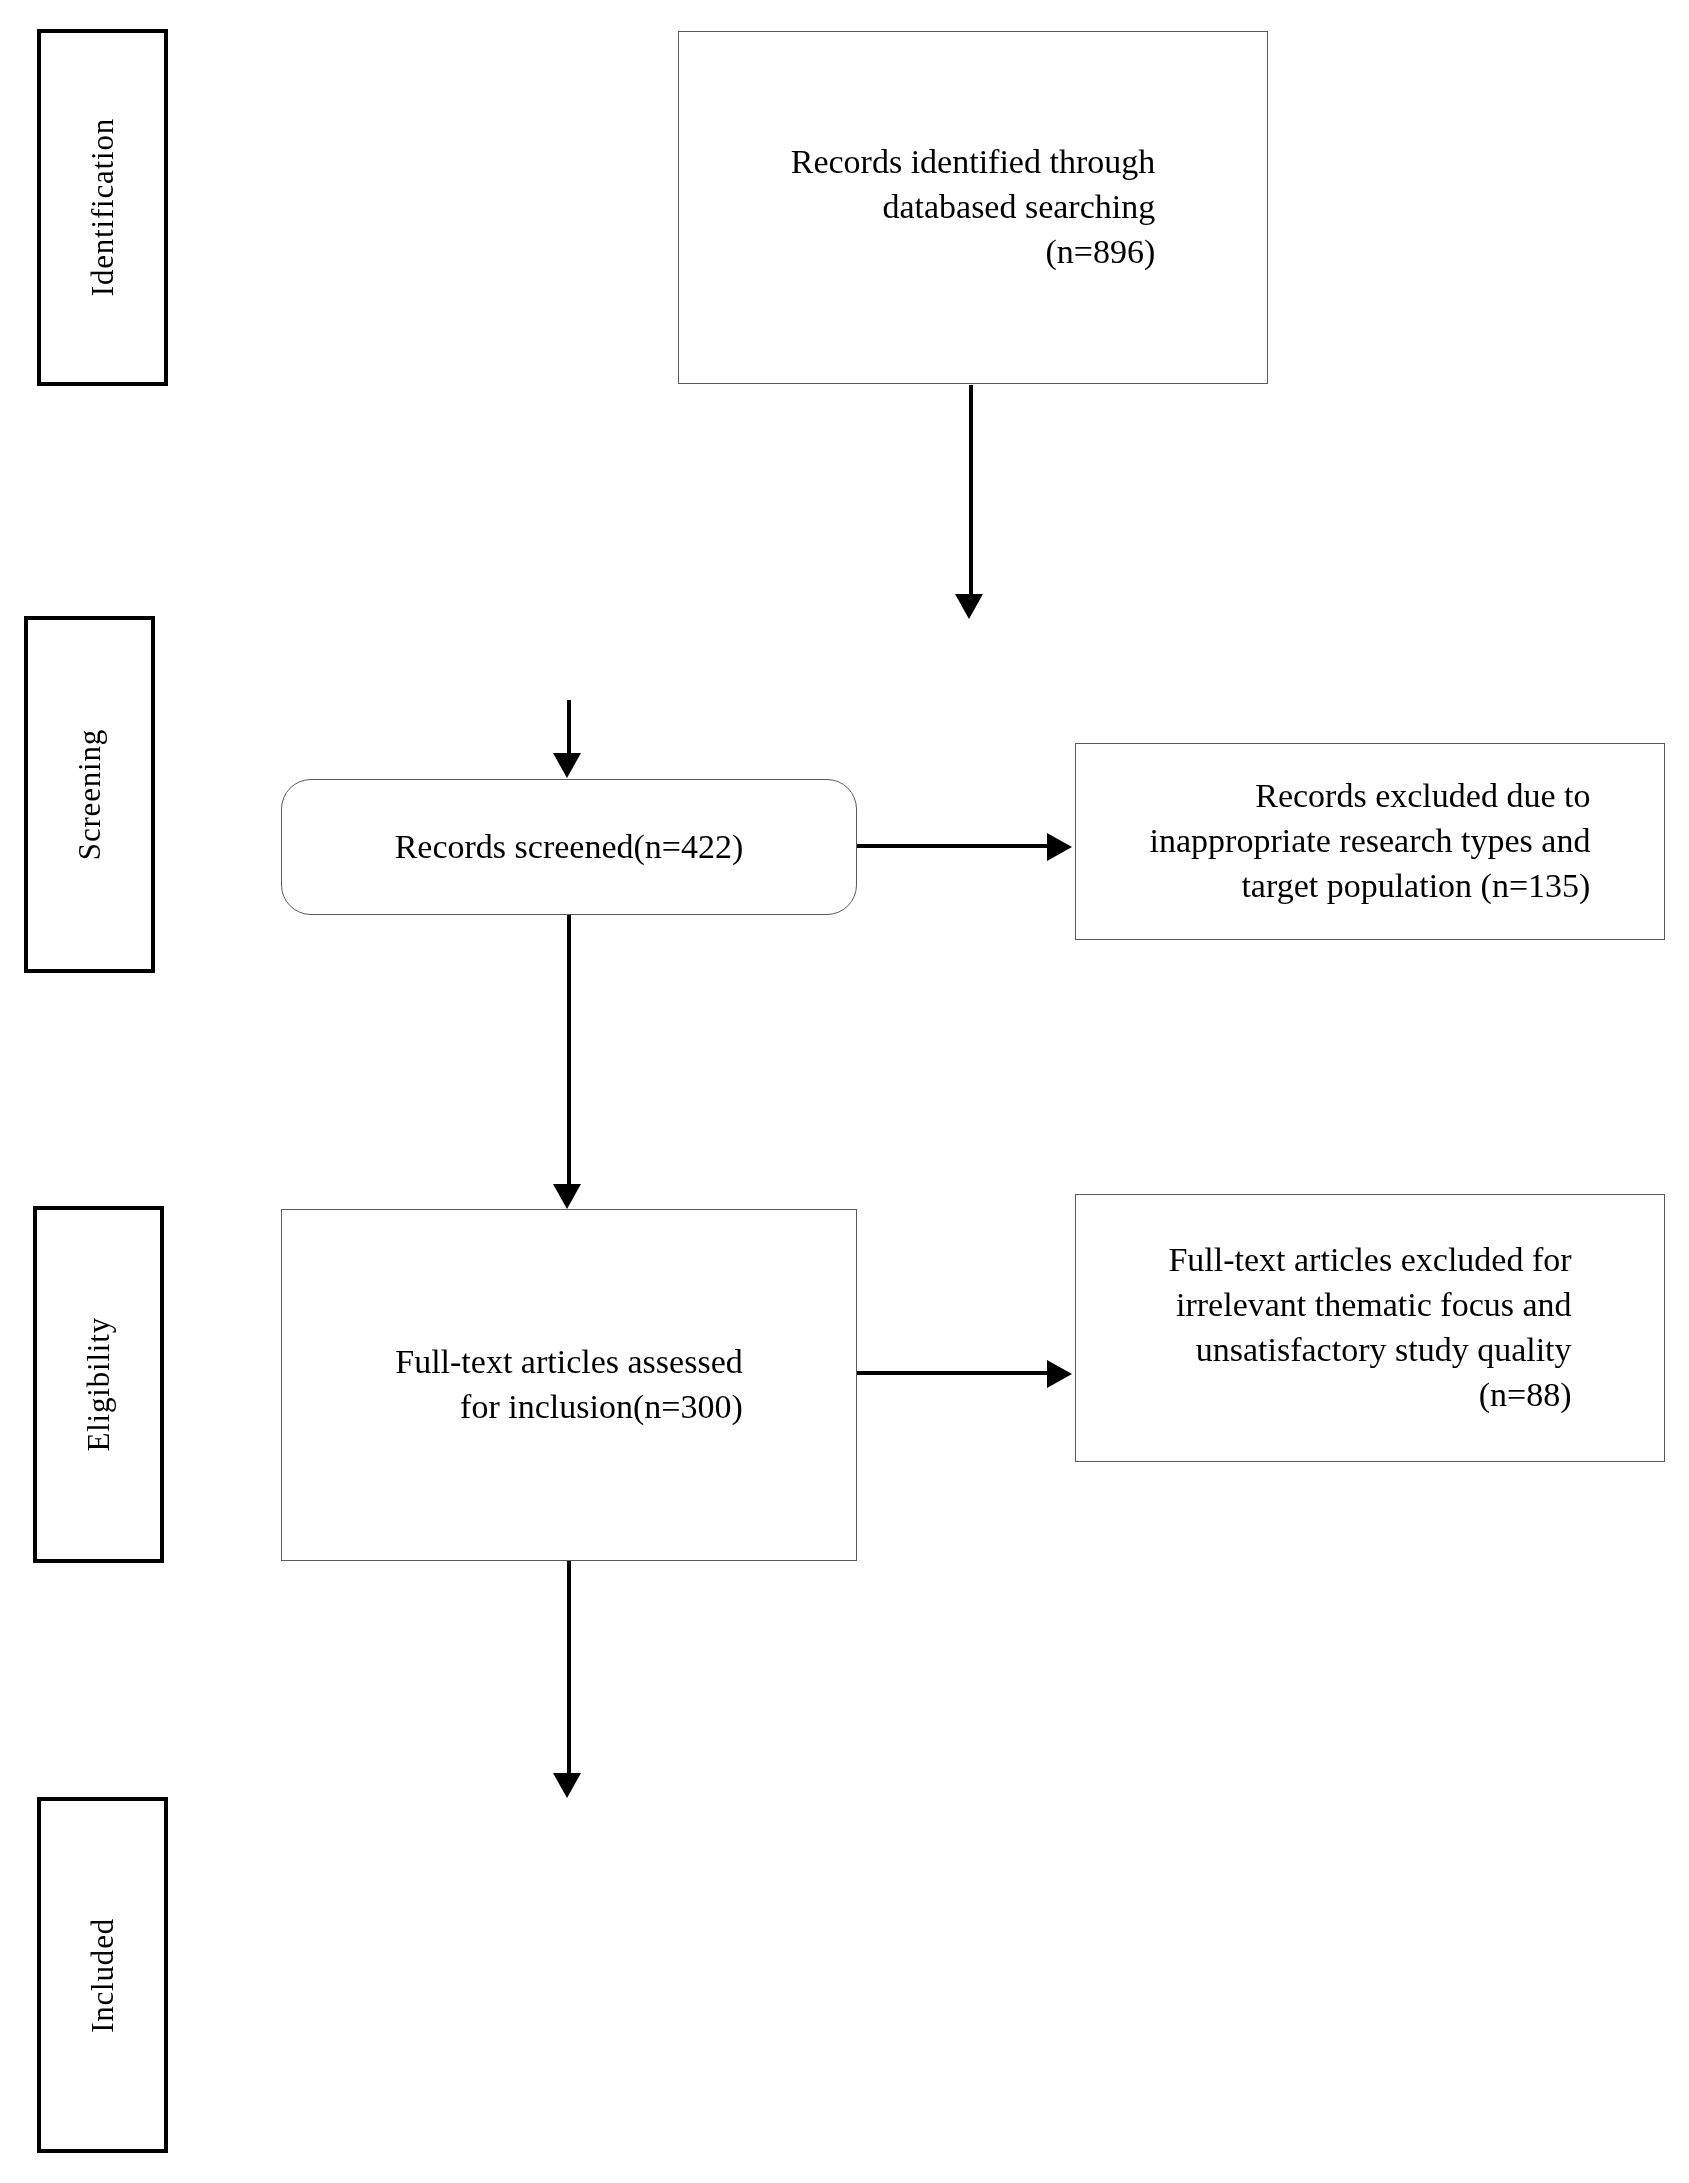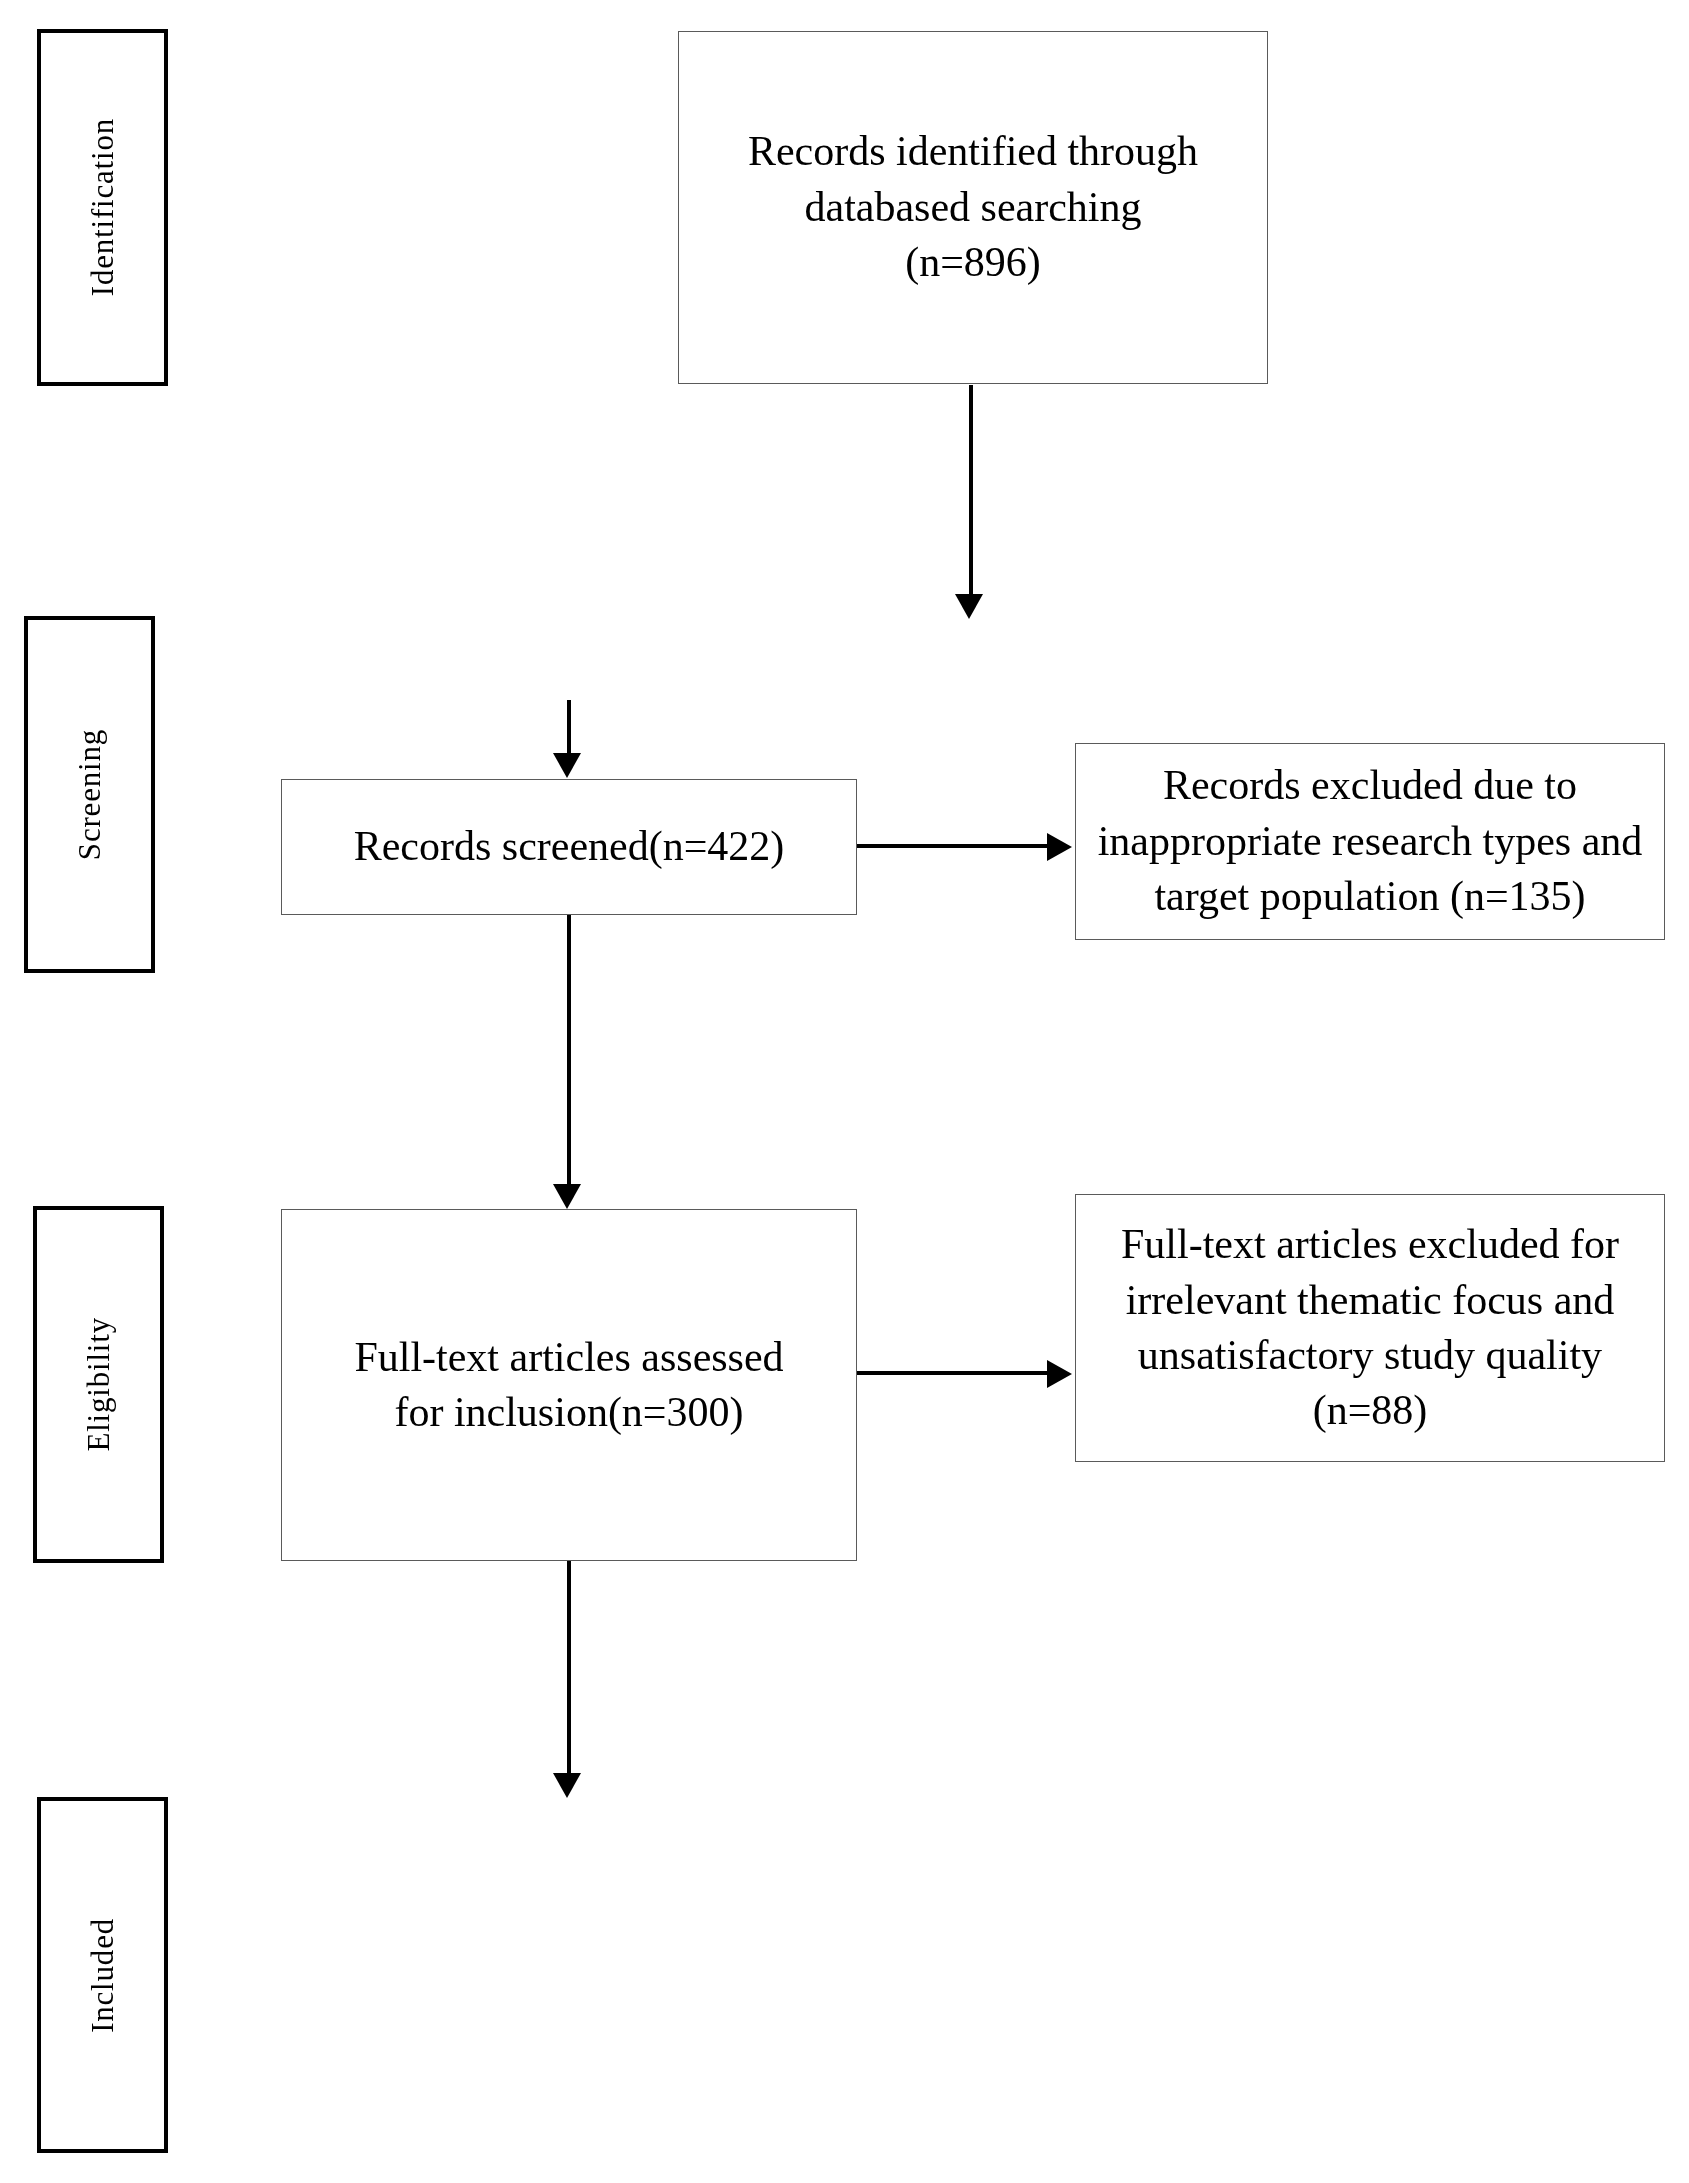--- a/index.html
+++ b/index.html
@@ -43,25 +43,26 @@
     position: absolute;
     box-sizing: border-box;
     border: 1.7px solid #5a5a5a;
     background: #ffffff;
     display: flex;
     align-items: center;
     justify-content: center;
     text-align: center;
   }
   .flow-text {
-    font-size: 42px;
+    font-size: 34px;
     line-height: 1.32;
     color: #000000;
     padding: 0 11.6px;
     white-space: pre-line;
+    text-align: right;
   }
   
   .v-line {
     position: absolute;
     width: 4.1px;
     background: #000000;
   }
   .h-line {
     position: absolute;
     height: 4.1px;
@@ -105,21 +106,21 @@
     <span class="stage-label">Included</span>
   </div>
 
   <div class="flow-box" style="left:678px; top:31px; width:590px; height:353px;">
     <span class="flow-text">Records identified through
 databased searching
 (n=896)</span>
   </div>
 
 
-  <div class="flow-box" style="left:281px; top:779px; width:576px; height:136px;">
+  <div class="flow-box" style="left:281px; top:779px; width:576px; height:136px;border-radius:30px;">
     <span class="flow-text">Records screened(n=422)</span>
   </div>
 
   <div class="flow-box" style="left:1075px; top:743px; width:590px; height:197px;">
     <span class="flow-text">Records excluded due to
 inappropriate research types and
 target population (n=135)</span>
   </div>
 
   <div class="flow-box" style="left:281px; top:1209px; width:576px; height:352px;">

